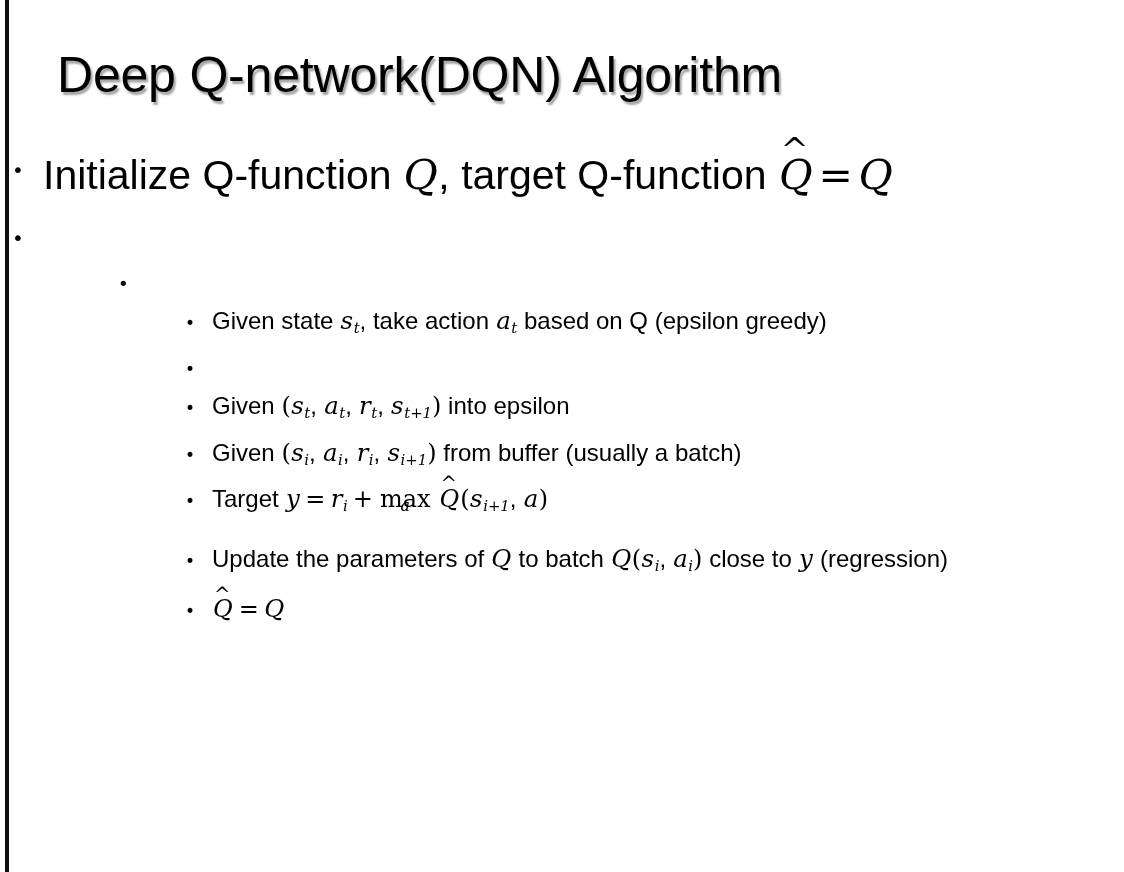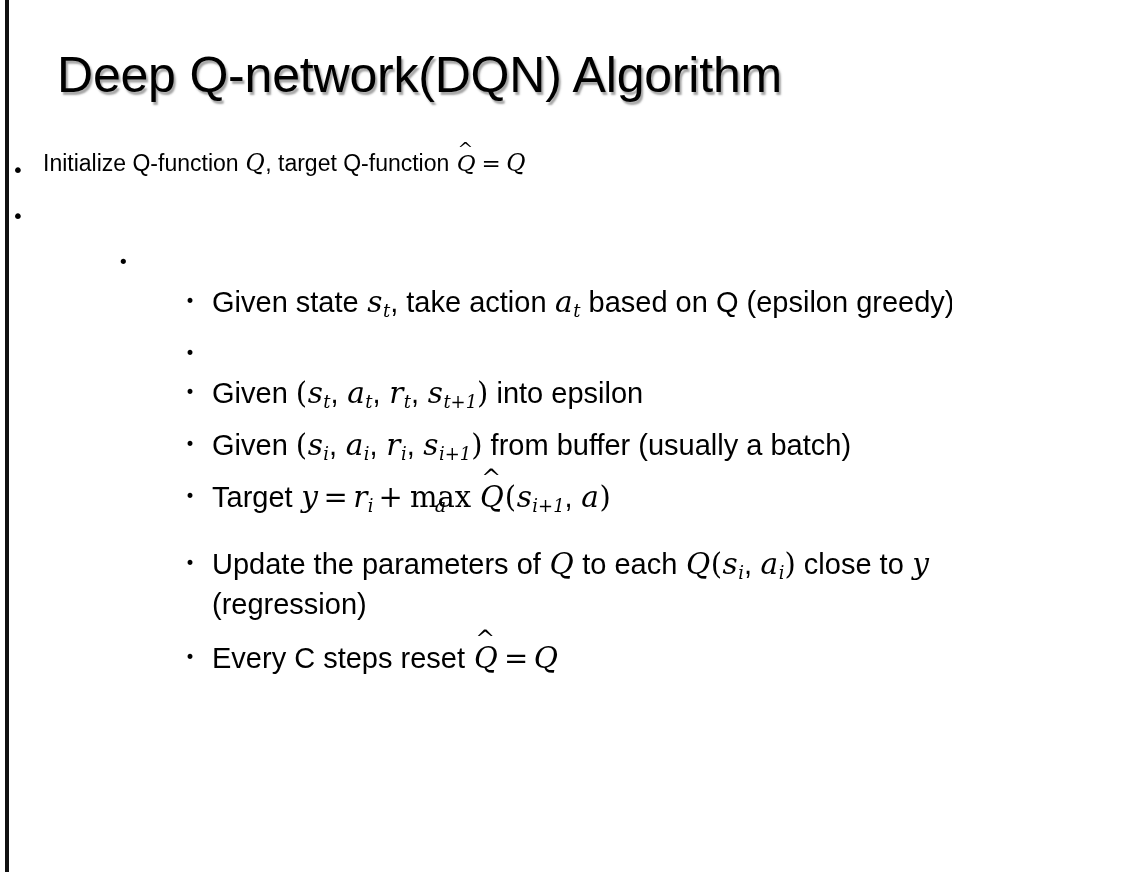--- a/index.html
+++ b/index.html
@@ -59,21 +59,21 @@
 
   
   .lvl1 { margin-bottom: 14px; }
   .lvl1 .dot {
     width: 28px;
     padding-left: 12px;
     font-size: 20px;
     padding-top: 12px;
   }
   .lvl1 .btext {
-    font-size: 23px;
+    font-size: 41px;
     line-height: 1.30;
     padding-left: 3px;
     max-width: 980px;
   }
 
   
   .lvl2 { margin-top: 16px; margin-bottom: 10px; }
   .lvl2 .dot {
     width: 28px;
     margin-left: 118px;
@@ -89,21 +89,21 @@
 
   
   .lvl3 { margin-top: 12px; }
   .lvl3 .dot {
     width: 27px;
     margin-left: 185px;
     font-size: 17px;
     padding-top: 10px;
   }
   .lvl3 .btext {
-    font-size: 29px;
+    font-size: 24px;
     line-height: 1.32;
     max-width: 872px;
   }
 
   
   .m {
     font-family: "DejaVu Serif", "Liberation Serif", serif;
     font-style: italic;
     font-size: 1.02em;
     padding: 0 0.5px;
@@ -203,22 +203,22 @@
       <span class="btext"><span>Given </span><span class="paren">(</span><span class="m">s</span><span class="sub">i</span><span>, </span><span class="m">a</span><span class="sub">i</span><span>, </span><span class="m">r</span><span class="sub">i</span><span>, </span><span class="m">s</span><span class="sub">i+1</span><span class="paren">)</span><span> from buffer (usually a batch)</span></span>
     </div>
 
     <div class="bullet-row lvl3">
       <span class="dot">•</span>
       <span class="btext"><span>Target </span><span class="m">y</span><span class="op">=</span><span class="m">r</span><span class="sub">i</span><span class="op">+</span><span class="maxop"><span>max</span><span class="lim">a</span></span><span class="hatq"><span class="hat">^</span><span>Q</span></span><span class="paren">(</span><span class="m">s</span><span class="sub">i+1</span><span>, </span><span class="m">a</span><span class="paren">)</span></span>
     </div>
 
     <div class="bullet-row lvl3" style="margin-top:26px;">
       <span class="dot">•</span>
-      <span class="btext"><span>Update the parameters of </span><span class="m">Q</span><span> to each </span><span class="m">Q</span><span class="paren">(</span><span class="m">s</span><span class="sub">i</span><span>, </span><span class="m">a</span><span class="sub">i</span><span class="paren">)</span><span> close to </span><span class="m">y</span><span> (regression)</span></span>
+      <span class="btext"><span>Update the parameters of </span><span class="m">Q</span><span> to batch </span><span class="m">Q</span><span class="paren">(</span><span class="m">s</span><span class="sub">i</span><span>, </span><span class="m">a</span><span class="sub">i</span><span class="paren">)</span><span> close to </span><span class="m">y</span><span> (regression)</span></span>
     </div>
 
     <div class="bullet-row lvl3" style="margin-top:16px;">
       <span class="dot">•</span>
-      <span class="btext"><span>Every C steps reset </span><span class="hatq"><span class="hat">^</span><span>Q</span></span><span class="op">=</span><span class="m">Q</span></span>
+      <span class="btext"><span class="hatq"><span class="hat">^</span><span>Q</span></span><span class="op">=</span><span class="m">Q</span></span>
     </div>
 
   </div>
 </div>
 
 </body></html>

